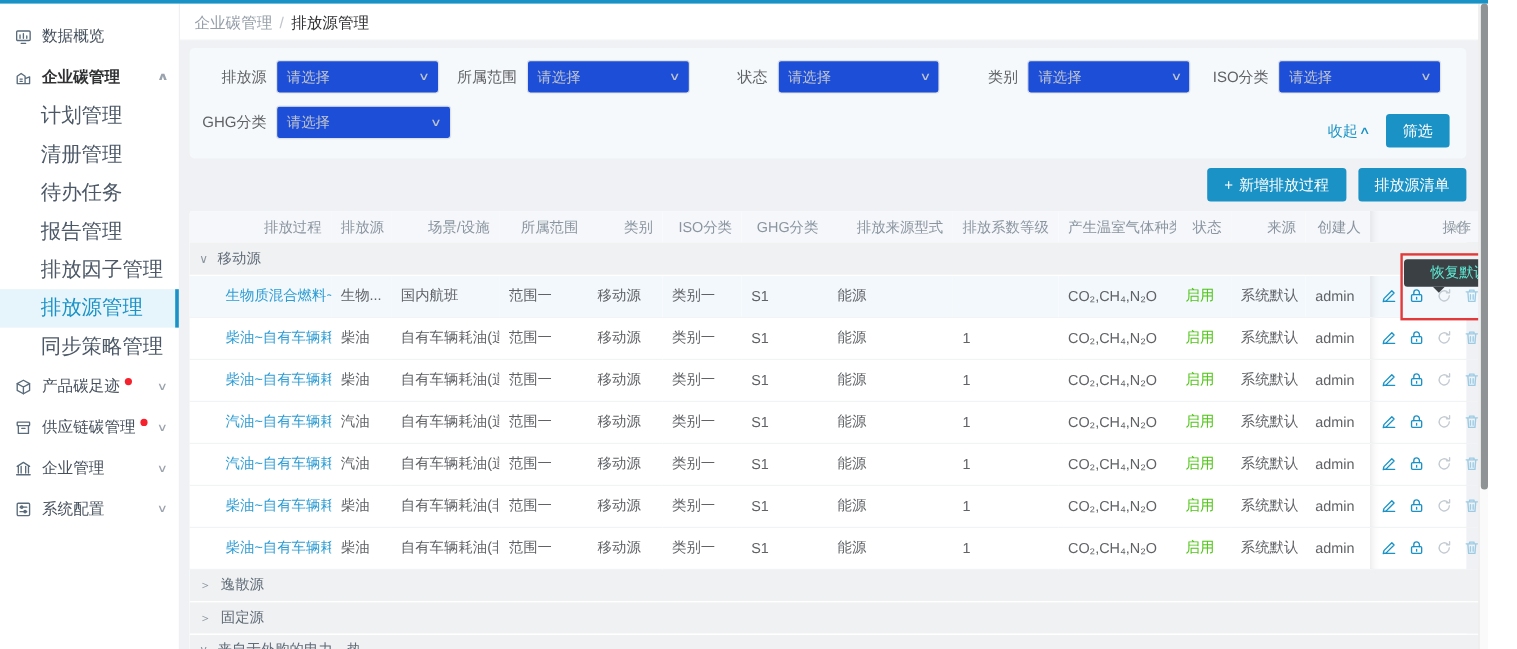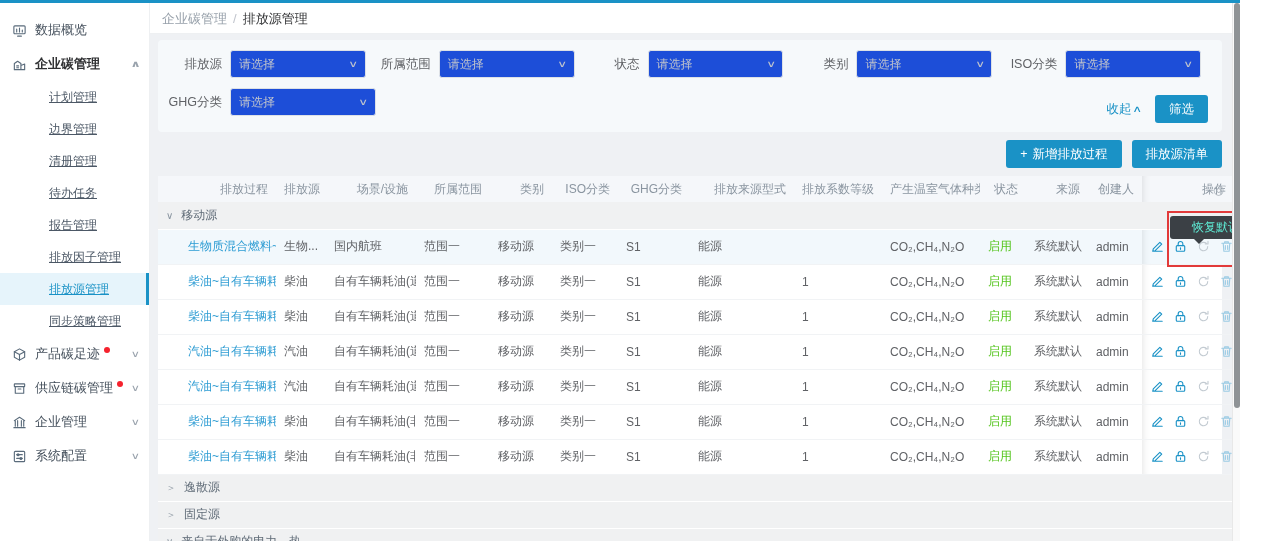--- a/index.html
+++ b/index.html
@@ -10,21 +10,21 @@
 
   
   .sidebar { position:absolute; left:0; top:3px; bottom:0; width:150px; background:#fff; border-right:1px solid #eef0f2; padding-top:10px; z-index:10; }
   .nav-item { display:flex; align-items:center; height:34px; padding:0 10px 0 12px; color:#45505c; font-size:13px; cursor:pointer; position:relative; }
   .nav-item .ni-icon { width:15px; height:15px; margin-right:8px; color:#5a6b7b; flex:none; display:inline-flex; }
   .nav-item .ni-icon svg { width:15px; height:15px; }
   .nav-item.bold { font-weight:bold; color:#303133; }
   .nav-item .chev { margin-left:auto; color:#9aa3ad; font-size:9px; transform:scaleX(1.4); }
   .nav-item .dot { width:6px; height:6px; border-radius:50%; background:#f5222d; margin-left:4px; margin-top:-8px; flex:none; }
   .nav-sub { }
-  .nav-sub-item { height:32px; line-height:32px; padding-left:49px; font-size:12px; color:#4c5866; cursor:pointer; position:relative;text-decoration:underline; }
+  .nav-sub-item { height:32px; line-height:32px; padding-left:34px; font-size:17px; color:#4c5866; cursor:pointer; position:relative; }
   .nav-sub-item.active { background:#e6f4fb; color:#1a92c6; }
   .nav-sub-item.active::after { content:""; position:absolute; right:0; top:0; bottom:0; width:3px; background:#1a92c6; }
 
   
   .content { position:absolute; left:150px; top:3px; right:8px; bottom:0; background:#eff1f4; }
   .breadcrumb { height:31px; line-height:31px; background:#fff; border-bottom:1px solid #eef0f2; padding-left:12px; font-size:13px; color:#97a0aa; }
   .breadcrumb .sep { margin:0 6px; color:#c0c4cc; }
   .breadcrumb .cur { color:#303133; }
   .page { padding:6px 10px 0 8px; }
 
@@ -95,21 +95,20 @@
           <svg viewBox="0 0 16 16" fill="none" stroke="currentColor" stroke-width="1.2" stroke-linecap="round" stroke-linejoin="round">
             <path d="M2.5 13.5V7l3.5-2.5L9.5 7v6.5M9.5 9l4-1.5v6H2.5"></path>
             <path d="M5 9.5h2M5 11.5h2"></path>
           </svg>
         </span>
         <span>企业碳管理</span>
         <span class="chev">∧</span>
       </div>
       <div class="nav-sub">
         <div class="nav-sub-item">计划管理</div>
-        <div class="nav-sub-item">边界管理</div>
         <div class="nav-sub-item">清册管理</div>
         <div class="nav-sub-item">待办任务</div>
         <div class="nav-sub-item">报告管理</div>
         <div class="nav-sub-item">排放因子管理</div>
         <div class="nav-sub-item active">排放源管理</div>
         <div class="nav-sub-item">同步策略管理</div>
       </div>
       <div class="nav-item">
         <span class="ni-icon">
           <svg viewBox="0 0 16 16" fill="none" stroke="currentColor" stroke-width="1.2" stroke-linecap="round" stroke-linejoin="round">

